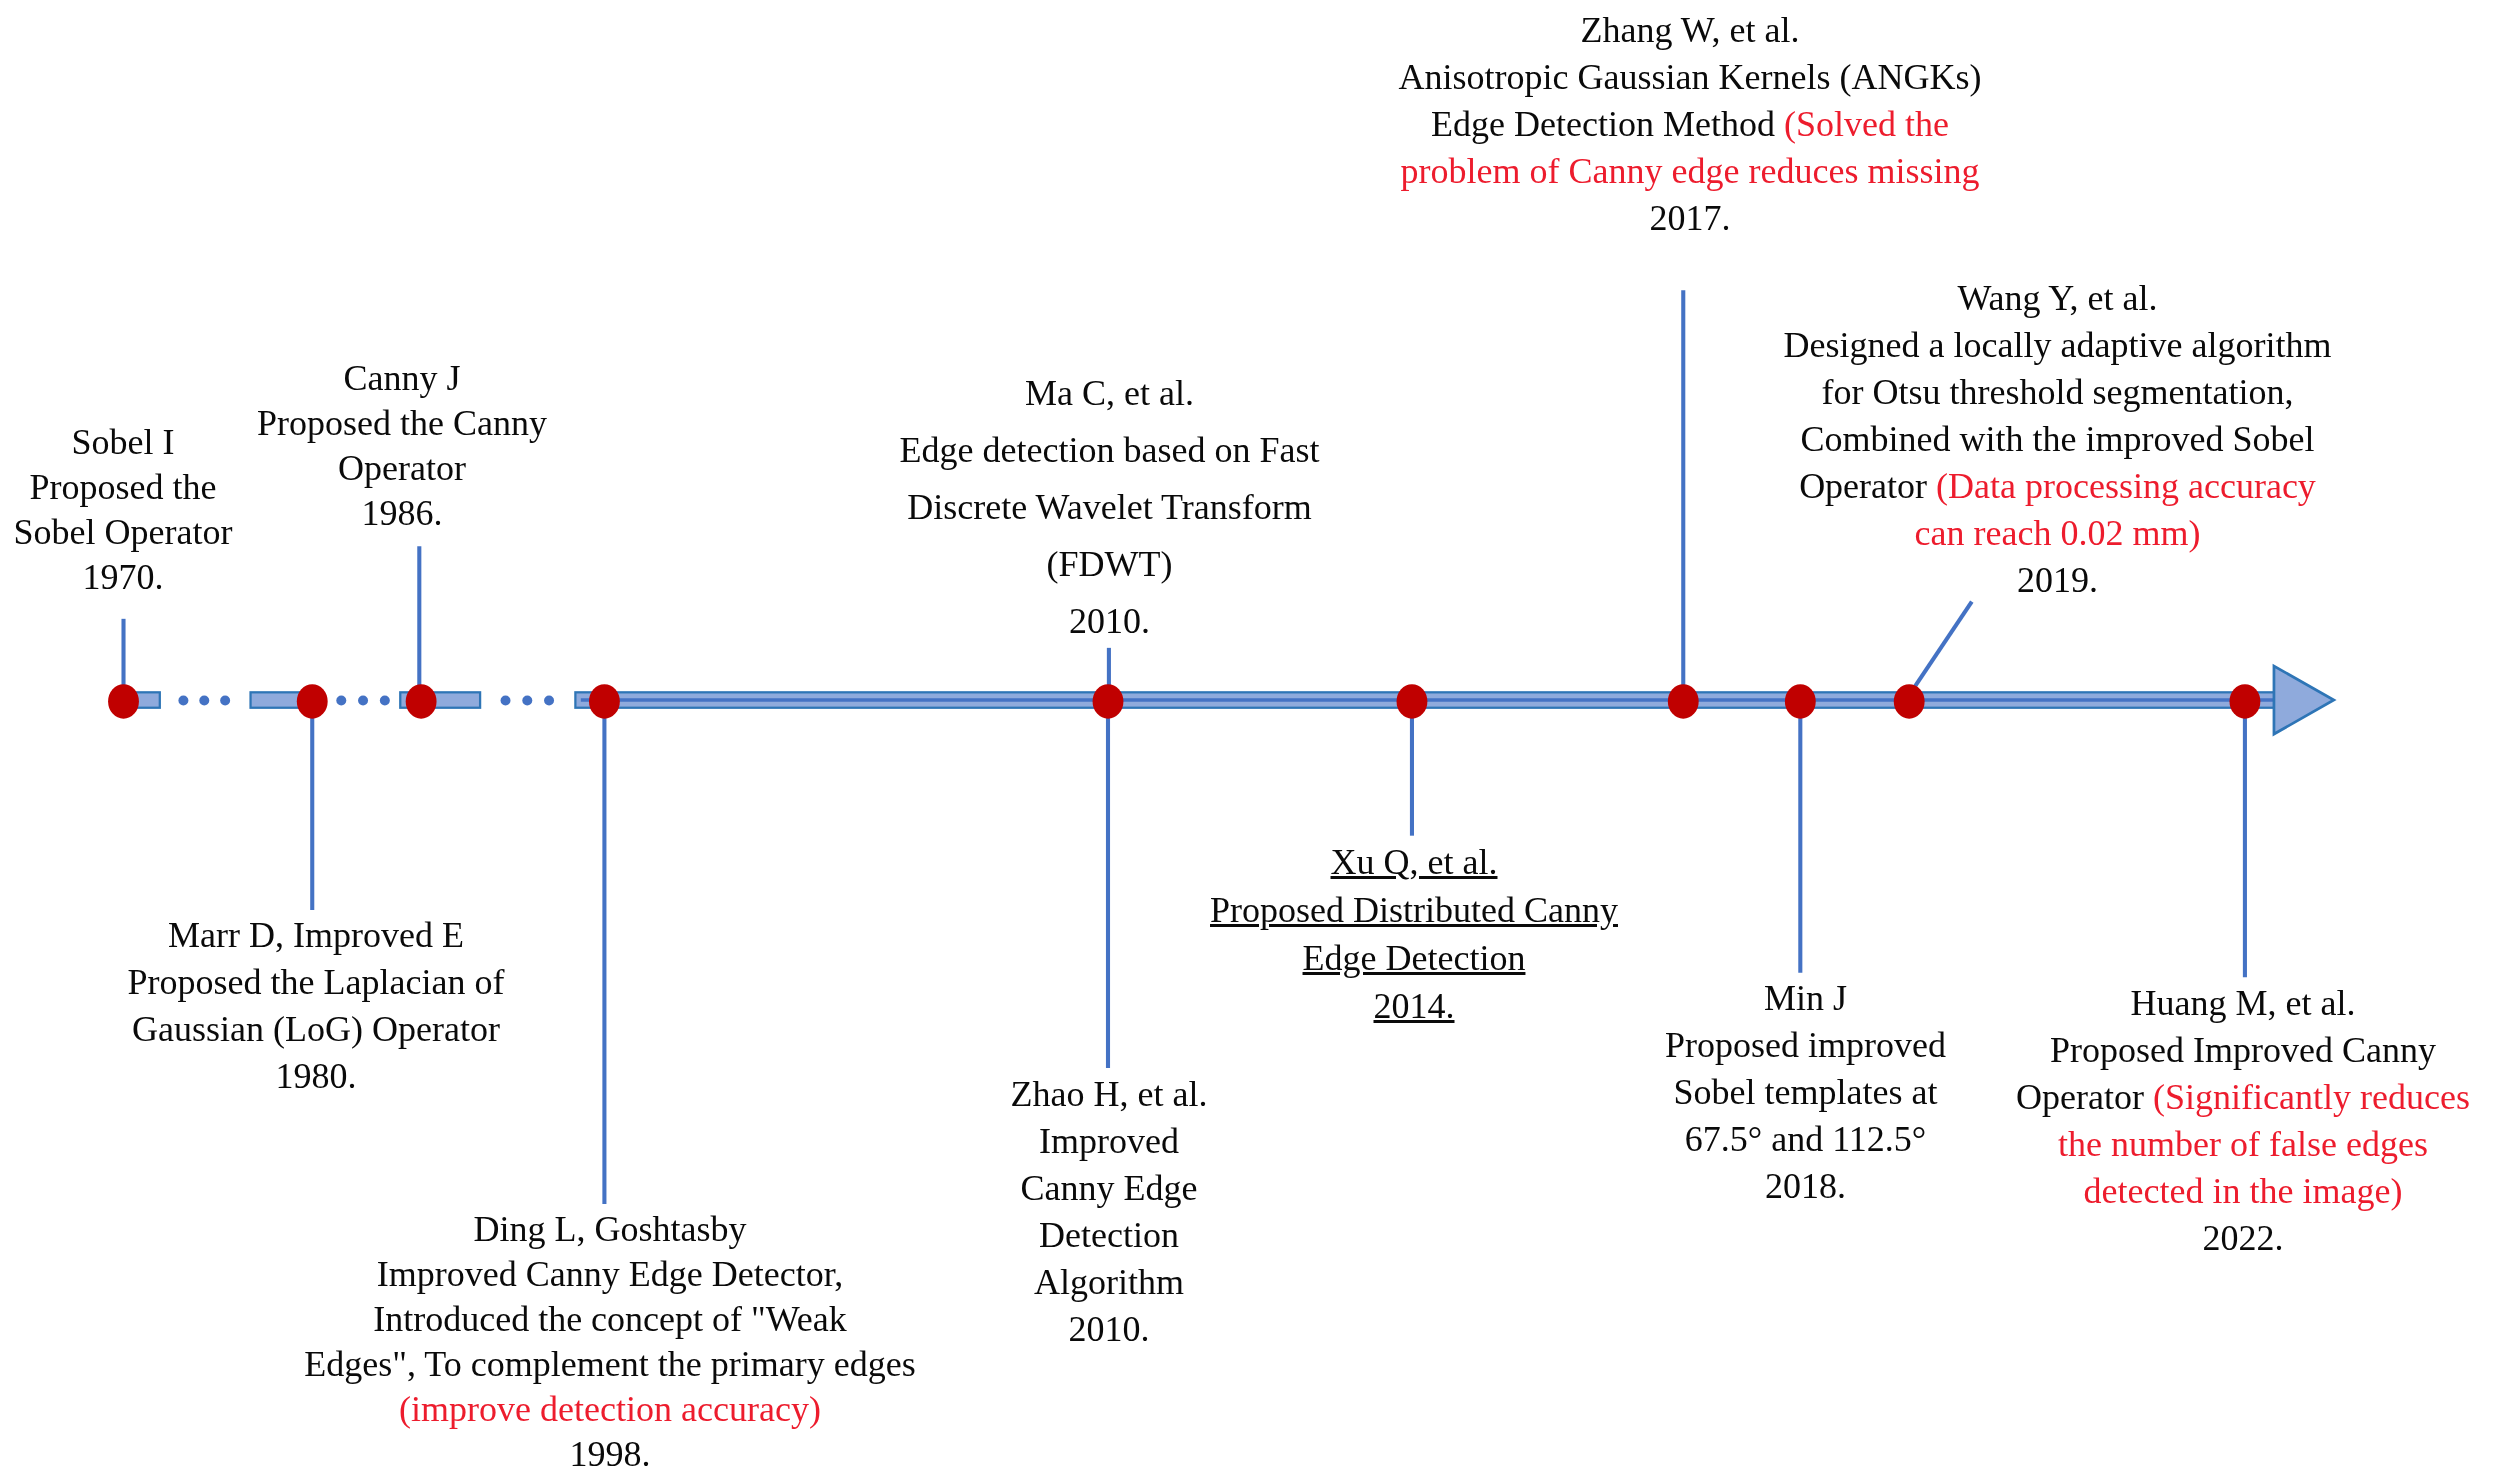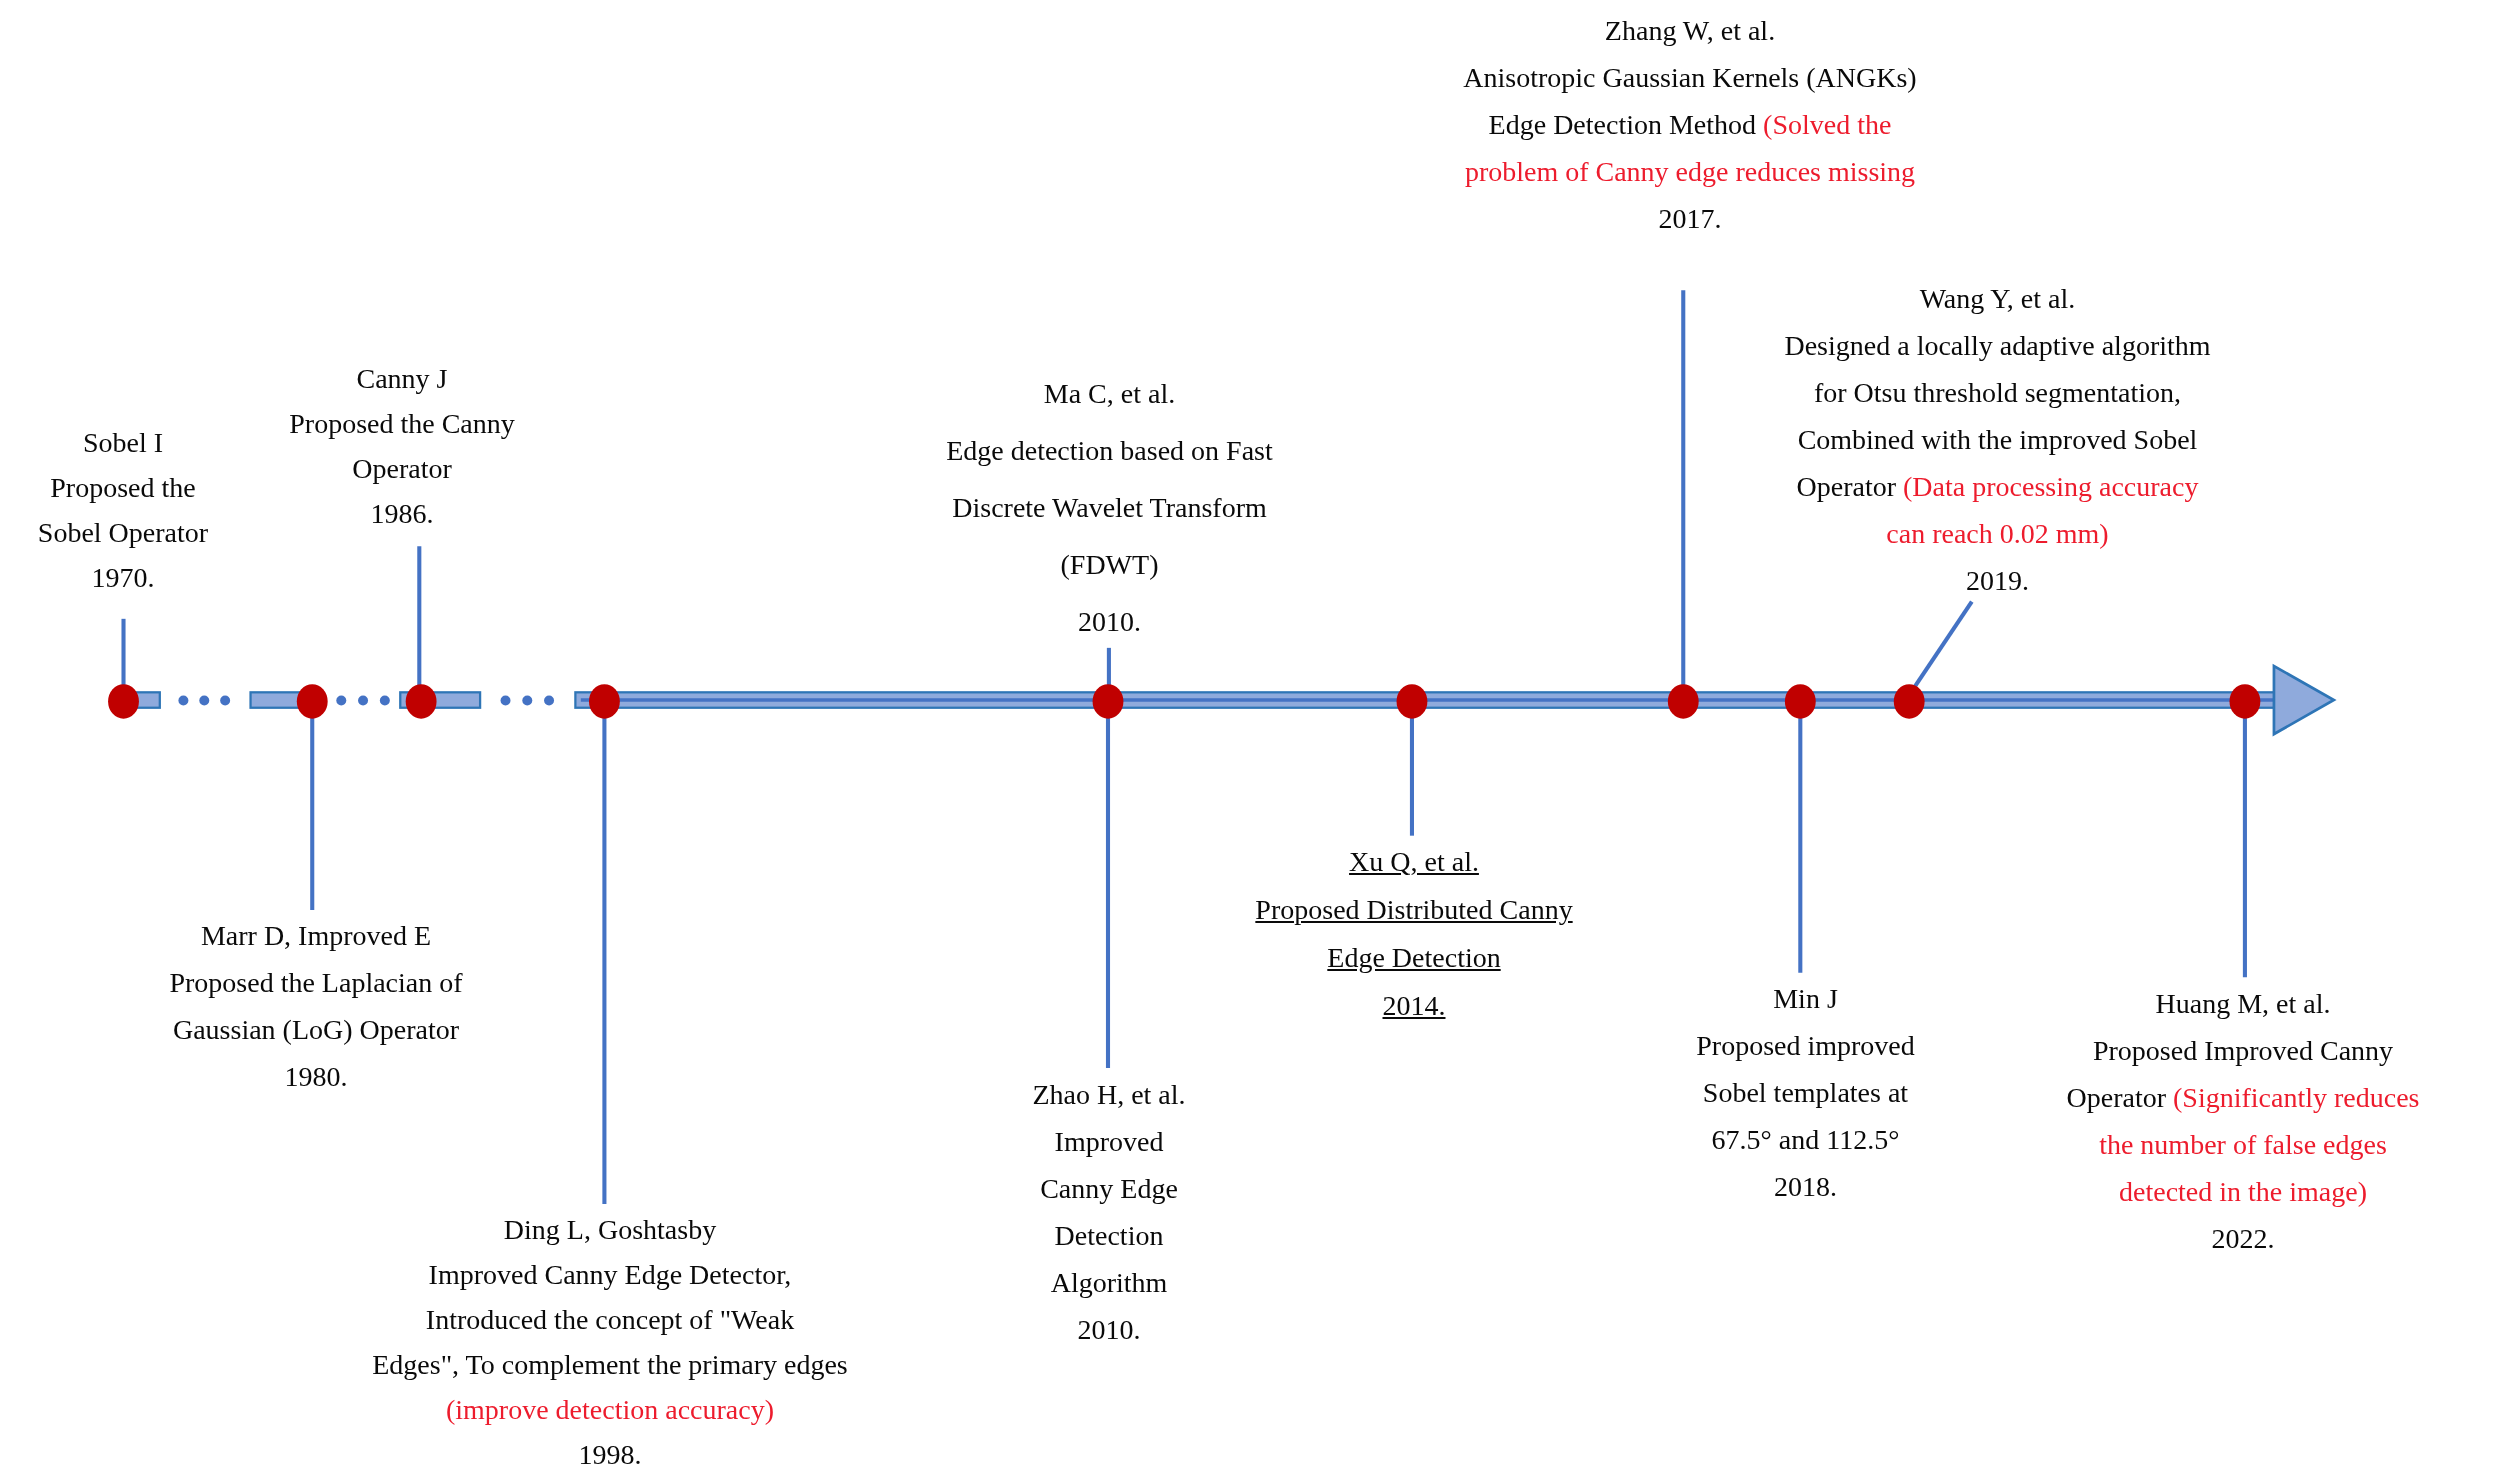--- a/index.html
+++ b/index.html
@@ -22,21 +22,21 @@
   #axis{position:absolute;left:0;top:0;}
   .bar-seg{fill:var(--bar_fill);stroke:var(--bar_border);stroke-width:2.5;}
   .center-line{stroke:var(--accent_blue);stroke-width:4;}
   .gap-dot{fill:var(--accent_blue);}
   .arrow-head{fill:var(--bar_fill);stroke:var(--bar_border);stroke-width:3;}
   .connector{stroke:var(--accent_blue);stroke-width:4.5;}
   .event-dot{fill:var(--dot_red);}
   .event{
     position:absolute;
     text-align:center;
-    font-size:28px;
+    font-size:36px;
     white-space:nowrap;
   }
   .event .line{display:block;}
   .red{color:var(--text_red);}
 </style>
 </head>
 <body>
 
 <div class="canvas">
 
@@ -137,21 +137,21 @@
         <div class="line"><span class="red">problem of Canny edge reduces missing</span></div>
         <div class="line"><span>2017.</span></div>
       </div>
       <div class="event" style="left: 1624px; top: 975px; width: 363px; line-height: 47px; text-align: center;">
         <div class="line"><span>Min J</span></div>
         <div class="line"><span>Proposed improved</span></div>
         <div class="line"><span>Sobel templates at</span></div>
         <div class="line"><span>67.5° and 112.5°</span></div>
         <div class="line"><span>2018.</span></div>
       </div>
-      <div class="event" style="left: 1680px; top: 275px; width: 635px; line-height: 47px; text-align: center;">
+      <div class="event" style="left: 1740px; top: 275px; width: 635px; line-height: 47px; text-align: center;">
         <div class="line"><span>Wang Y, et al.</span></div>
         <div class="line"><span>Designed a locally adaptive algorithm</span></div>
         <div class="line"><span>for Otsu threshold segmentation,</span></div>
         <div class="line"><span>Combined with the improved Sobel</span></div>
         <div class="line"><span>Operator </span><span class="red">(Data processing accuracy</span></div>
         <div class="line"><span class="red">can reach 0.02 mm)</span></div>
         <div class="line"><span>2019.</span></div>
       </div>
       <div class="event" style="left: 1971px; top: 980px; width: 544px; line-height: 47px;">
         <div class="line"><span>Huang M, et al.</span></div>

